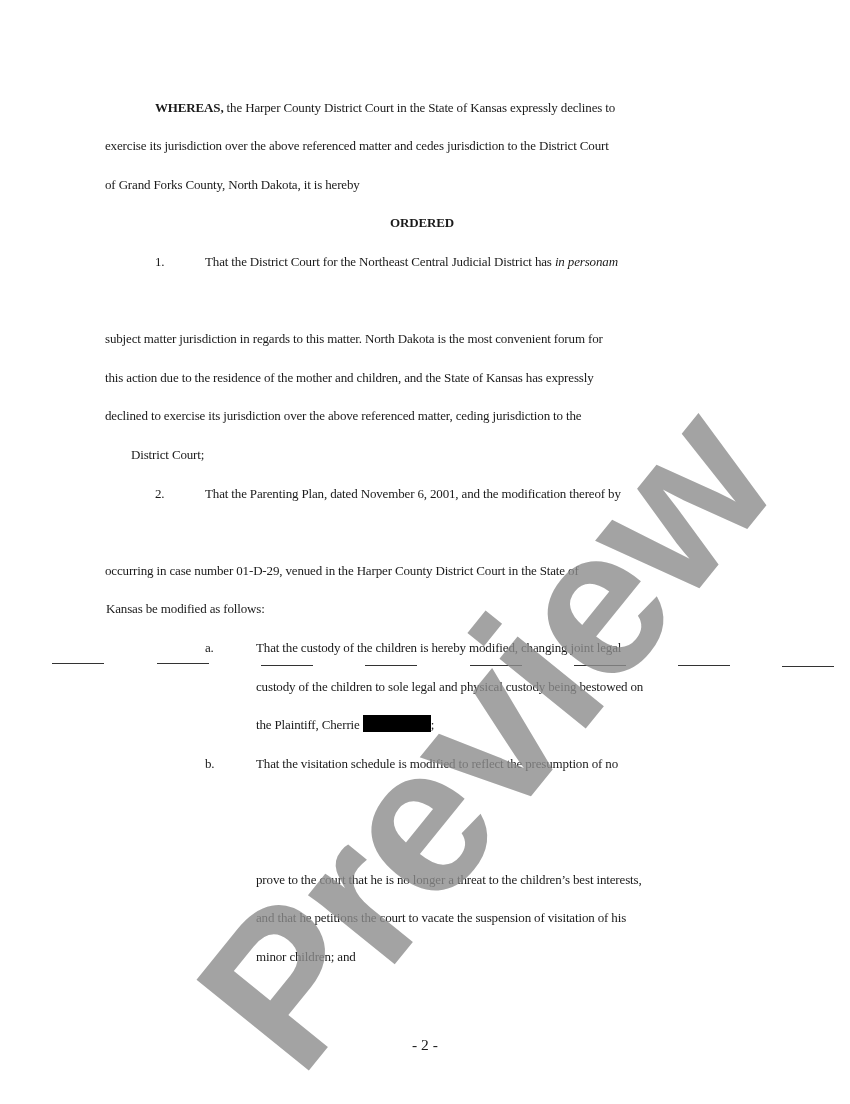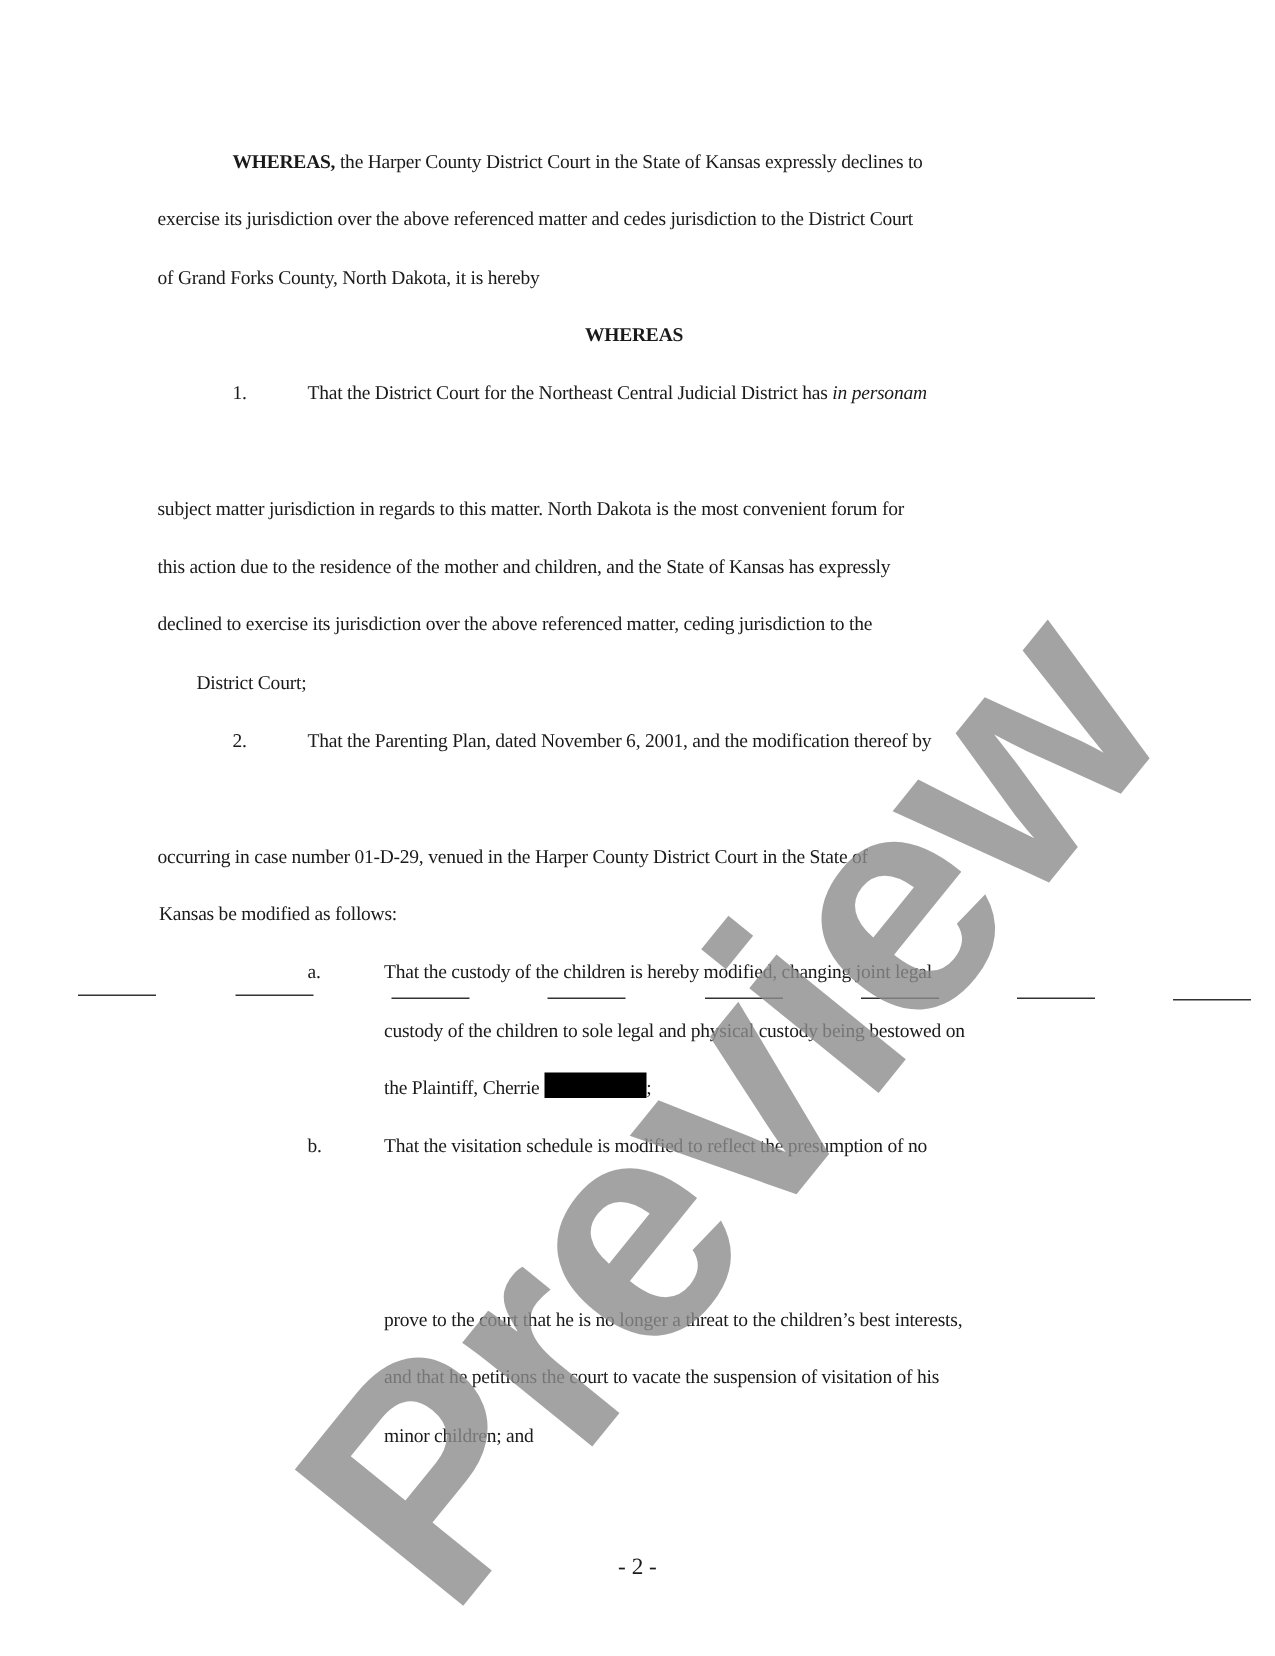--- a/index.html
+++ b/index.html
@@ -21,21 +21,21 @@
 <body>
 
 <div class="page">
 
   <div class="line" style="left:155px; top:98px;">
     <span class="bold">WHEREAS,</span><span> the Harper County District Court in the State of Kansas expressly declines to</span>
   </div>
   <div class="line" style="left:105px; top:136px;">exercise its jurisdiction over the above referenced matter and cedes jurisdiction to the District Court</div>
   <div class="line" style="left:105px; top:175px;">of Grand Forks County, North Dakota, it is hereby</div>
 
-  <div class="line bold" style="left:390px; top:213px;">WHEREAS</div>
+  <div class="line bold" style="left:390px; top:213px;">ORDERED</div>
 
   <div class="line" style="left:155px; top:252px;">1.</div>
   <div class="line" style="left:205px; top:252px;">
     <span>That the District Court for the Northeast Central Judicial District has </span><span class="ital">in personam</span>
   </div>
   <div class="line" style="left:105px; top:329px;">subject matter jurisdiction in regards to this matter.  North Dakota is the most convenient forum for</div>
   <div class="line" style="left:105px; top:368px;">this action due to the residence of the mother and children, and the State of Kansas has expressly</div>
   <div class="line" style="left:105px; top:406px;">declined to exercise its jurisdiction over the above referenced matter, ceding jurisdiction to the</div>
   <div class="line" style="left:105px; top:445px;margin-left:26px;">District Court;</div>
 

